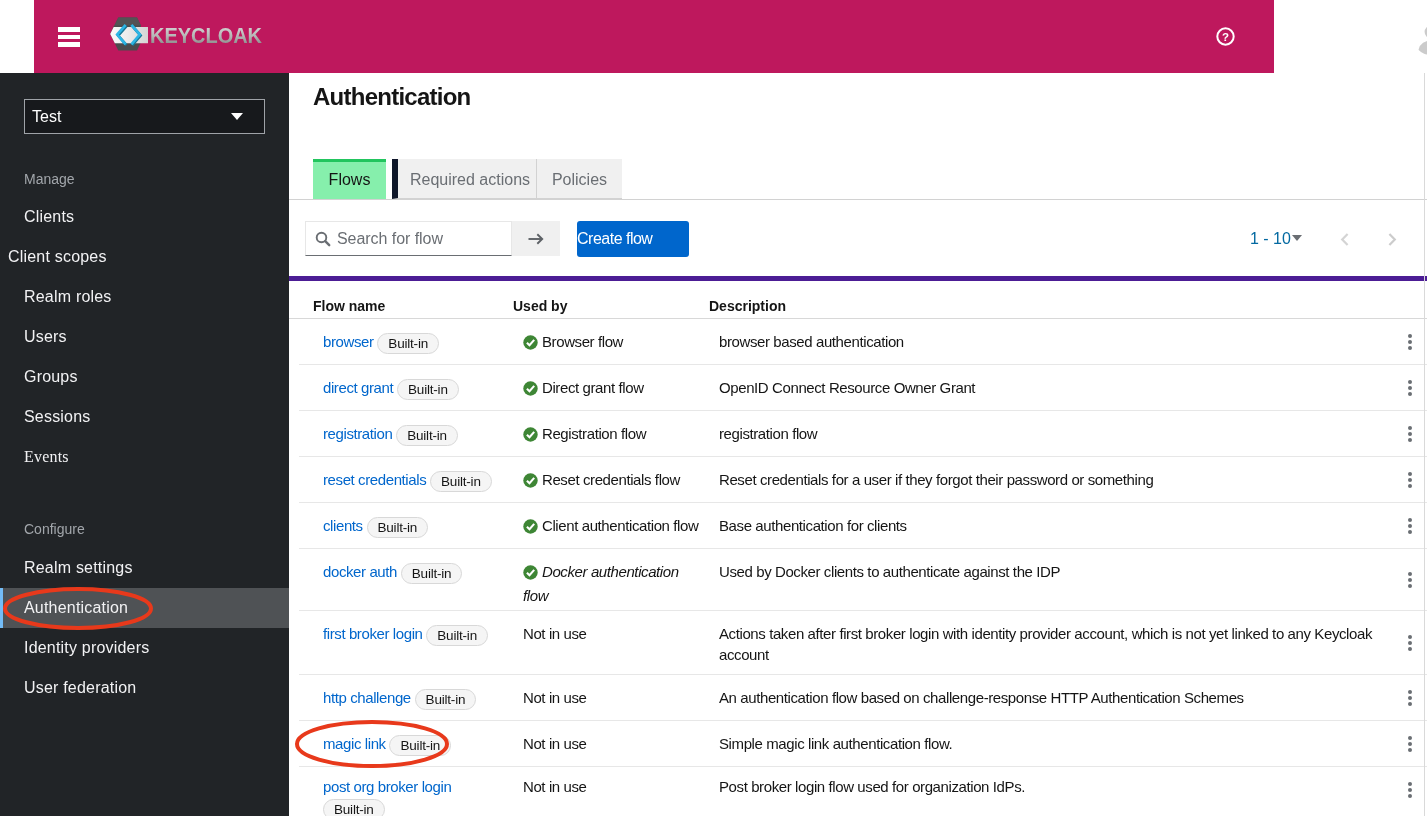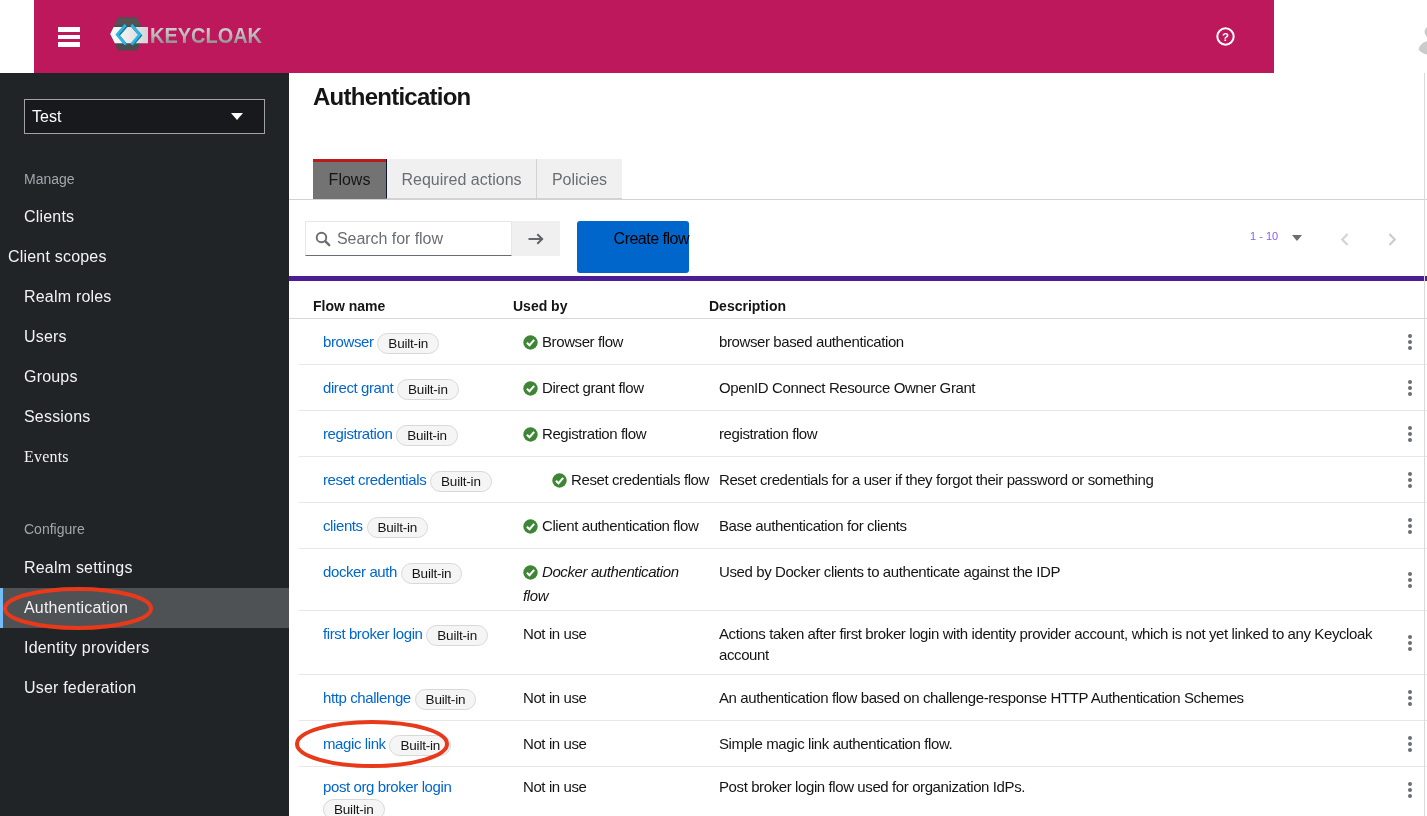--- a/index.html
+++ b/index.html
@@ -30,28 +30,28 @@
   .strip { position:absolute; left:1424px; top:73px; width:1px; height:743px; background:#d9d9d9; }
 
   h1 { position:absolute; left:24px; top:10px; font-size:24px; font-weight:bold; color:#151515; letter-spacing:-0.75px; }
   .desc { position:absolute; left:24px; top:42px; font-size:16px; color:#151515; letter-spacing:-0.05px; }
   .desc a { color:#0066cc; text-decoration:none; letter-spacing:-0.1px; margin-left:20px; }
 
   
   .tabs { position:absolute; left:0; top:86px; width:1138px; height:41px; }
   .tabline { position:absolute; left:0; top:40px; width:1138px; height:1px; background:#d2d2d2; }
   .tab { position:absolute; top:0; height:40px; font-size:16px; text-align:center; line-height:42px; color:#6a6e73; background:#f0f0f0; border-bottom:1px solid #d2d2d2; }
-  .tab.active { background:#737373; color:#151515; border-top:3px solid #b91c1c; border-bottom:none; line-height:36px; }
+  .tab.active { background:#86efac; color:#151515; border-top:3px solid #22c55e; border-bottom:none; line-height:36px; }
 
   
   .search { position:absolute; left:16px; top:148px; width:207px; height:35px; border:1px solid #e7e7e7; border-bottom:1px solid #6a6e73; background:#fff; }
   .search .ph { position:absolute; left:31px; top:8px; color:#6a6e73; font-size:16px; letter-spacing:-0.05px; }
   .searchbtn { position:absolute; left:223px; top:148px; width:48px; height:35px; background:#f0f0f0; }
-  .createbtn { position:absolute; left:288px; top:148px; width:112px; height:52px; background:#0066cc; color:#000000; font-size:16px; text-align:right; line-height:36px; border-radius:3px; letter-spacing:-0.5px; }
-  .pag { position:absolute; left:961px; top:157px; font-size:11px; font-weight:400; color:#8b5cf6; }
+  .createbtn { position:absolute; left:288px; top:148px; width:112px; height:36px; background:#0066cc; color:#ffffff; font-size:16px; text-align:left; line-height:36px; border-radius:3px; letter-spacing:-0.5px; }
+  .pag { position:absolute; left:961px; top:157px; font-size:16px; font-weight:400; color:#0369a1; }
   .pagcaret { position:absolute; left:1003px; top:162px; width:0; height:0; border-left:5.5px solid transparent; border-right:5.5px solid transparent; border-top:6px solid #6a6e73; }
 
   
   .tbl { position:absolute; left:0; top:203px; width:1138px; }
   .thead { position:absolute; left:0; top:0; width:1138px; height:43px; border-top:5px solid #4c1d95; border-bottom:1px solid #d8d8d8; font-weight:bold; font-size:14px; color:#151515; }
   .row { position:absolute; left:10px; width:1268px; border-bottom:1px solid #e7e7e7; }
   .c1 { position:absolute; left:24px; top:0; width:186px; }
   .c2 { position:absolute; left:224px; top:0; width:186px; }
   .c3 { position:absolute; left:420px; top:0; width:700px; white-space:nowrap; }
   .cell { font-size:15px; color:#151515; line-height:21px; letter-spacing:-0.4px; }
@@ -128,21 +128,21 @@
     <div class="navitem" style="top:555px;">Identity providers</div>
     <div class="navitem" style="top:595px;">User federation</div>
   </div>
 
   <div class="main">
     <h1>Authentication</h1>
 
     <div class="tabs">
       <div class="tabline"></div>
       <div class="tab active" style="left:24px; width:73px;">Flows</div>
-      <div class="tab" style="left:97px; width:150px; border-left:1px solid #0f172a;">Required actions</div>
+      <div class="tab" style="left:103px; width:150px; border-left:6px solid #0f172a;">Required actions</div>
       <div class="tab" style="left:247px; width:86px; border-left:1px solid #d2d2d2;">Policies</div>
     </div>
 
     <div class="search">
       <svg width="16" height="16" viewBox="0 0 16 16" style="position:absolute;left:9px;top:9px;">
         <circle cx="6.5" cy="6.5" r="4.8" fill="none" stroke="#6a6e73" stroke-width="1.9"></circle>
         <line x1="10.2" y1="10.2" x2="14.2" y2="14.2" stroke="#6a6e73" stroke-width="2.4" stroke-linecap="round"></line>
       </svg>
       <span class="ph">Search for flow</span>
     </div>
@@ -206,21 +206,21 @@
         <div class="c3 cell" style="top:12px;">registration flow</div>
         <div class="kebab" style="top:15px;">
             <i></i>
             <i></i>
             <i></i>
           </div>
       </div>
 
       <div class="row" style="top:181px; height:46px;">
         <div class="c1 cell" style="top:12px; width:220px;"><span class="lnk">reset credentials</span> <span class="pill">Built-in</span></div>
-        <div class="c2 cell" style="top:12px;text-align:right;"><span class="chk"><svg width="15" height="15" viewBox="0 0 15 15">
+        <div class="c2 cell" style="top:12px;"><span class="chk"><svg width="15" height="15" viewBox="0 0 15 15">
                 <circle cx="7.5" cy="7.5" r="7.2" fill="#3e8635"></circle>
                 <polyline points="3.9,7.7 6.5,10.2 11.2,4.9" fill="none" stroke="#fff" stroke-width="2.1"></polyline>
               </svg></span>Reset credentials flow</div>
         <div class="c3 cell" style="top:12px;">Reset credentials for a user if they forgot their password or something</div>
         <div class="kebab" style="top:15px;">
             <i></i>
             <i></i>
             <i></i>
           </div>
       </div>

